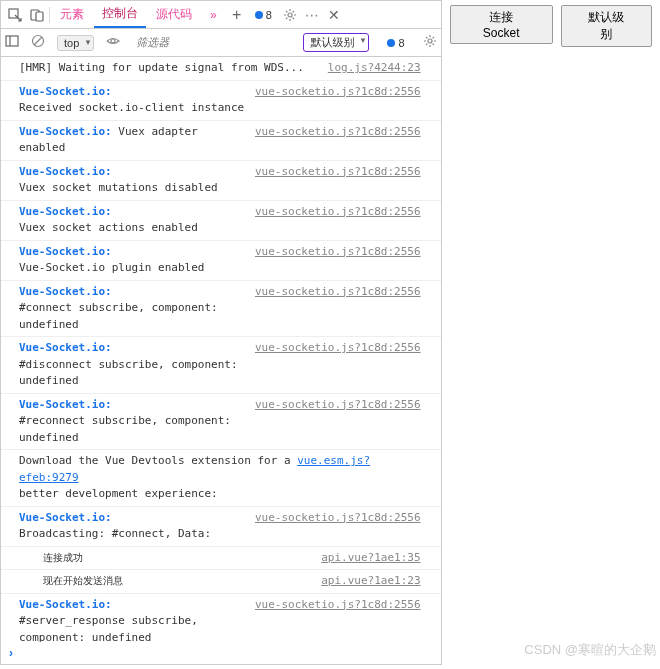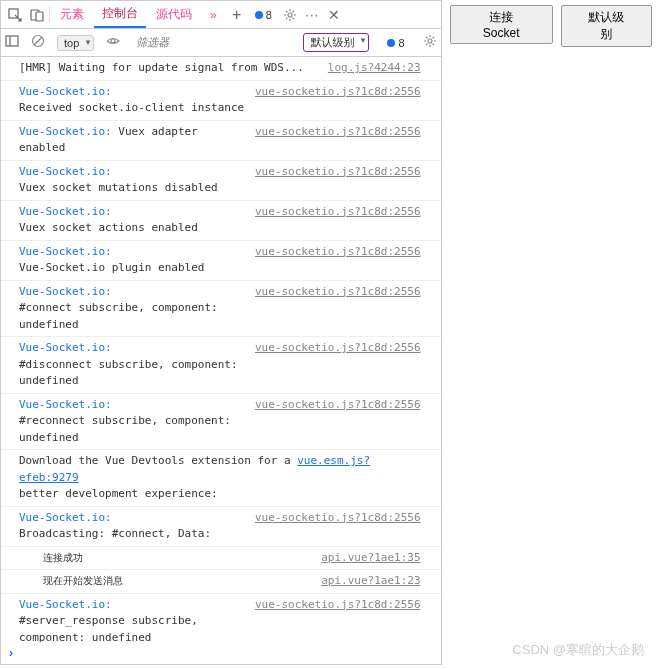--- a/index.html
+++ b/index.html
@@ -21,25 +21,25 @@
 .select-ctx::after { content: "▾"; font-size: 9px; position: absolute; right: 3px; color: #666; }
 .filter-input { border: none; border-bottom: 1px solid transparent; padding: 2px 4px; font-size: 11px; width: 90px; outline: none; font-style: italic; }
 .level-select { border: 1px solid #6d28d9; padding: 1px 14px 1px 6px; font-size: 11px; background: #fff; border-radius: 3px; position: relative; }
 .level-select::after { content: "▾"; font-size: 9px; position: absolute; right: 3px; color: #666; }
 
 .console-area { height: 585px; overflow-y: auto; font-family: Menlo, Consolas, monospace; font-size: 11px; }
 .log-row { border-bottom: 1px solid #eee; padding: 3px 20px 3px 18px; display: flex; justify-content: flex-start; align-items: flex-start; line-height: 1.5; }
 .log-left { flex: 1; word-break: break-word; }
 .log-right { color: #888; text-align: right; white-space: nowrap; padding-left: 8px; }
 .log-right a { color: #888; text-decoration: underline; }
-.prefix { color: #1a73e8; font-weight: normal; }
+.prefix { color: #1a73e8; font-weight: bold; }
 .link { color: #1a73e8; text-decoration: underline; }
 .prompt-row { padding: 4px 8px; color: #1a73e8; font-weight: bold; }
 
-.watermark { position: absolute; bottom: 10px; right: 16px; font-size: 13px; color: #ccc; font-family: Arial, sans-serif; }
+.watermark { position: absolute; bottom: 10px; right: 4px; font-size: 13px; color: #ccc; font-family: Arial, sans-serif; }
 .chinese { font-family: "Microsoft YaHei", Arial, sans-serif; font-size: 10px; margin-left: 24px; }
 .sep { width: 1px; height: 16px; background: #ddd; }
 .eye-icon { color: #888; }
 .gear-icon { color: #888; }
 </style>
 </head>
 <body>
 
 <div class="main-container">
   <div class="devtools">

